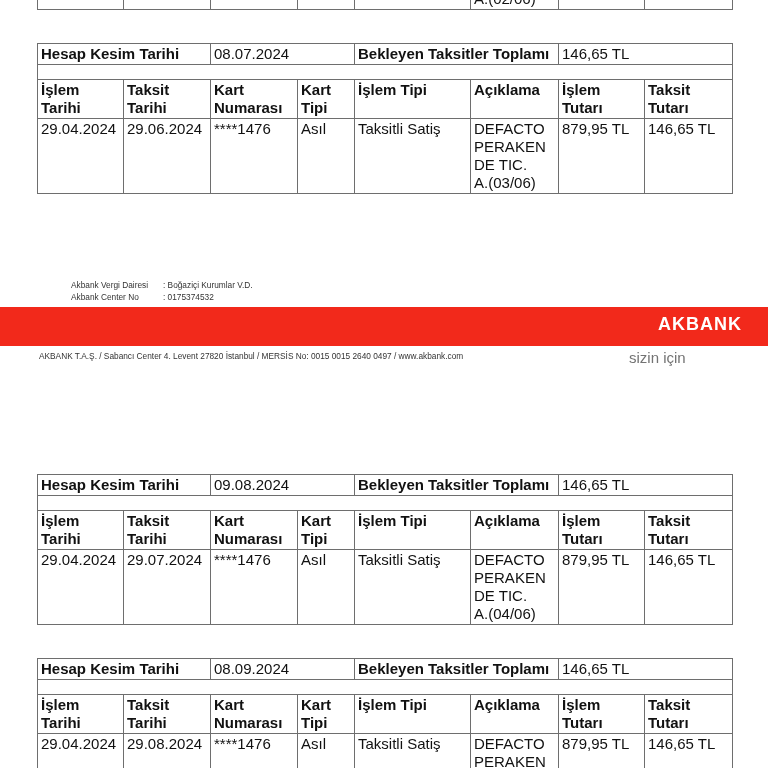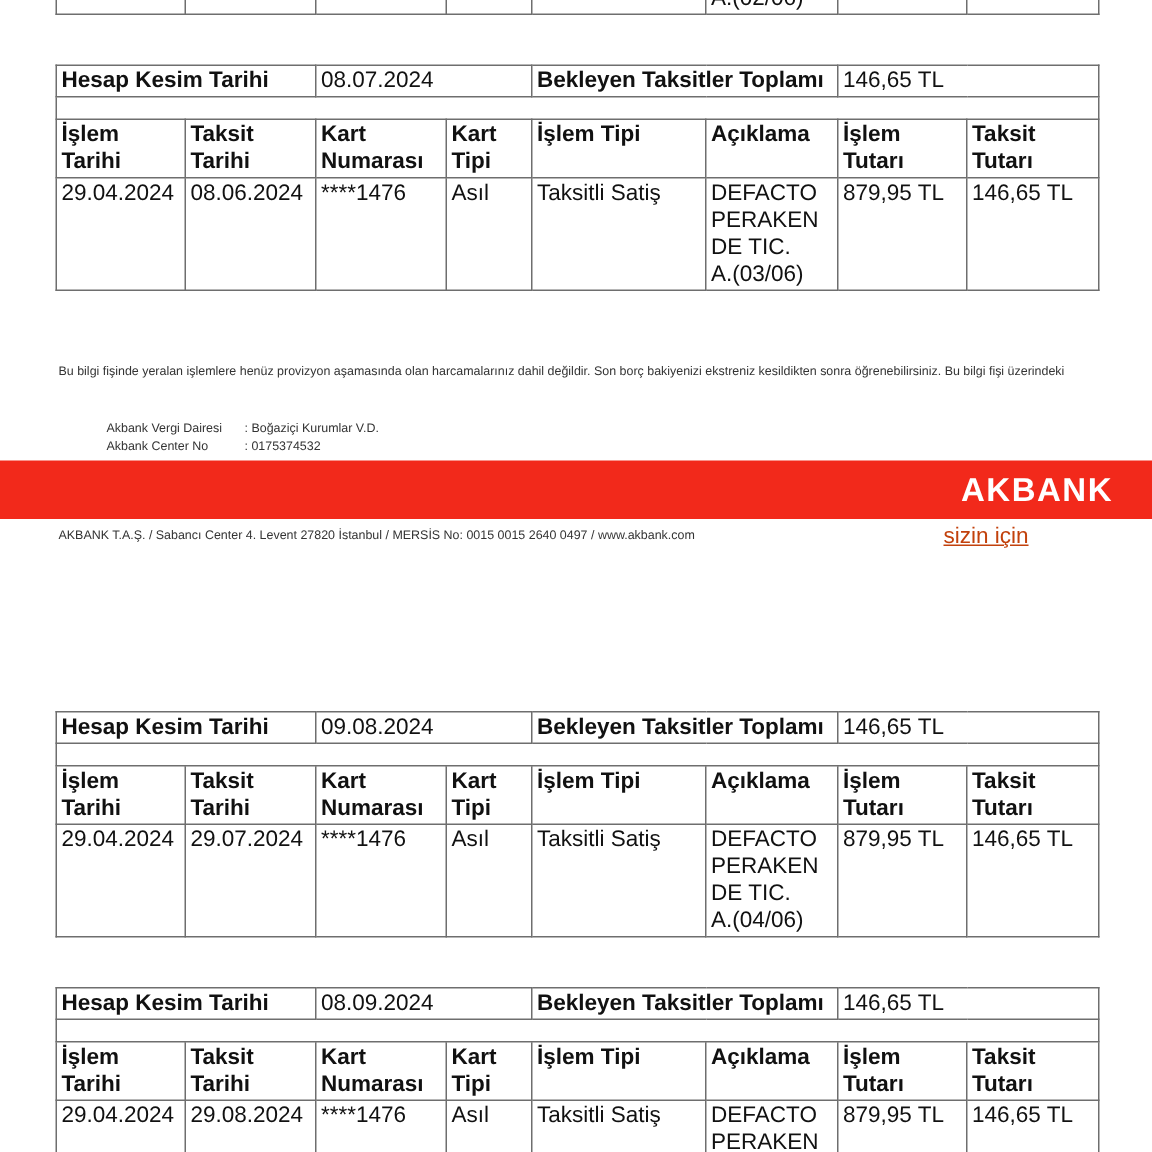--- a/index.html
+++ b/index.html
@@ -6,22 +6,22 @@
   body { width:768px; height:768px; position:relative; overflow:hidden; font-family:"Liberation Sans", sans-serif; color:#111; }
   .tbl { position:absolute; left:37px; width:695px; border-collapse:collapse; table-layout:fixed; font-size:15px; line-height:18px; }
   .tbl td { border:1px solid #6e6e6e; padding:1px 3px; vertical-align:top; overflow:hidden; white-space:normal; }
   .tbl .b { font-weight:bold; }
   .tbl .blank td { height:14px; padding:0; }
   .nb { white-space:nowrap; }
   .disclaimer { position:absolute; left:39px; top:241px; width:700px; font-size:8.3px; line-height:12px; color:#333; }
   .vergi { position:absolute; left:39px; top:279px; font-size:8.3px; line-height:12px; color:#333;margin-left:32px; }
   .vergi .lbl { display:inline-block; width:92px; }
   .band { position:absolute; left:0; top:307px; width:768px; height:39px; background:#f2291b; }
-  .logo { position:absolute; right:26px; top:314px; font-size:22px; font-weight:bold; color:#ffffff; letter-spacing:1px; }
-  .slogan { position:absolute; left:629px; top:349px; font-size:15px; color:#c2410c;text-decoration:underline; }
+  .logo { position:absolute; right:26px; top:314px; font-size:18px; font-weight:bold; color:#ffffff; letter-spacing:1px; }
+  .slogan { position:absolute; left:629px; top:349px; font-size:15px; color:#737373; }
   .footer { position:absolute; left:39px; top:351px; font-size:8.3px; color:#333; }
 </style>
 </head>
 <body>
 
 <table class="tbl" style="top:-12px;">
   <colgroup>
       <col style="width:86px">
       <col style="width:87px">
       <col style="width:87px">
@@ -71,33 +71,32 @@
     <td class="b"><span>Taksit</span><br><span>Tarihi</span></td>
     <td class="b"><span>Kart</span><br><span>Numarası</span></td>
     <td class="b"><span>Kart</span><br><span>Tipi</span></td>
     <td class="b">İşlem Tipi</td>
     <td class="b">Açıklama</td>
     <td class="b"><span>İşlem</span><br><span>Tutarı</span></td>
     <td class="b"><span>Taksit</span><br><span>Tutarı</span></td>
   </tr>
   <tr>
     <td class="nb">29.04.2024</td>
-    <td class="nb">08.06.2024</td>
+    <td class="nb">29.06.2024</td>
     <td>****1476</td>
     <td>Asıl</td>
     <td>Taksitli Satiş</td>
     <td><span>DEFACTO</span><br><span>PERAKEN</span><br><span>DE TIC.</span><br><span>A.(03/06)</span></td>
     <td class="nb">879,95 TL</td>
     <td class="nb">146,65 TL</td>
   </tr>
 </tbody>
   </table>
 
 <div class="disclaimer">
-  <div>Bu bilgi fişinde yeralan işlemlere henüz provizyon aşamasında olan harcamalarınız dahil değildir. Son borç bakiyenizi ekstreniz kesildikten sonra öğrenebilirsiniz. Bu bilgi fişi üzerindeki</div>
 </div>
 
 <div class="vergi">
   <div><span class="lbl">Akbank Vergi Dairesi</span><span>: Boğaziçi Kurumlar V.D.</span></div>
   <div><span class="lbl">Akbank Center No</span><span>: 0175374532</span></div>
 </div>
 
 <div class="band"></div>
 <div class="logo">AKBANK</div>
 <div class="slogan">sizin için</div>

